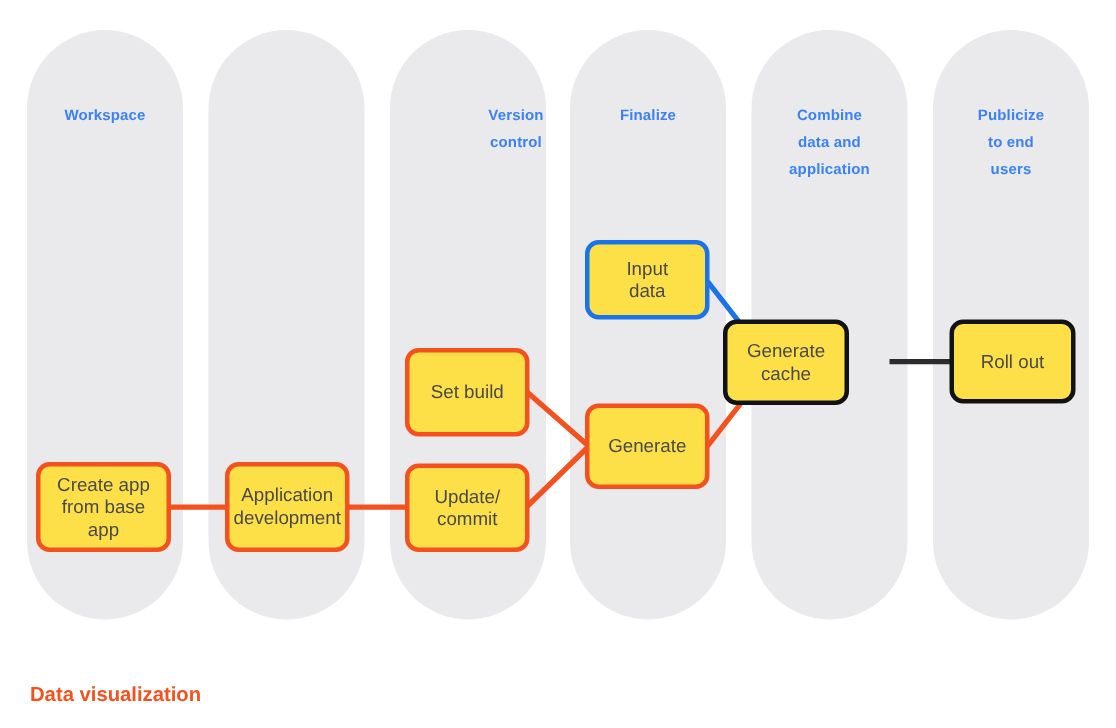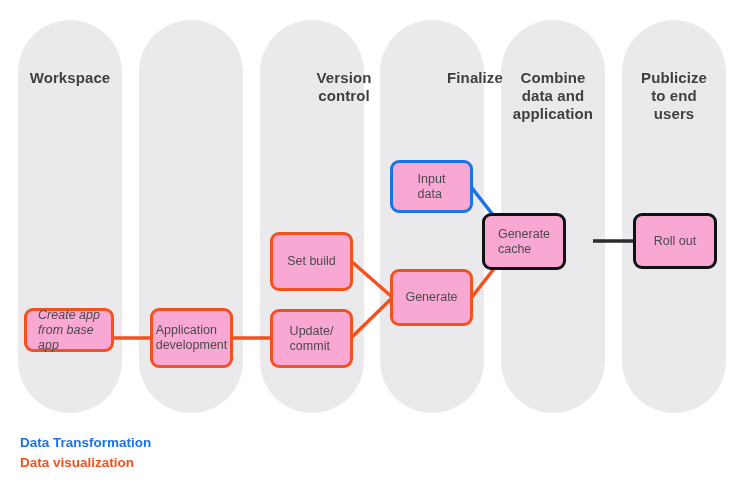--- a/index.html
+++ b/index.html
@@ -13,33 +13,33 @@
   #stage{position:absolute;left:0;top:0;width:744px;height:485px;}
   .lane{
     position:absolute;
     background:#eaeaec;
     border-radius:56px;
   }
   .lane-title{
     position:absolute;
     text-align:center;
     font-weight:bold;
-    font-size:15px;
+    font-size:10px;
     line-height:18px;
-    color:#404040;
+    color:#3b82f6;
     letter-spacing:0.1px;
   }
   .node{
     position:absolute;
-    background:#f9a8d4;
+    background:#fde047;
     border-radius:9px;
     display:flex;
     align-items:center;
     justify-content:center;
-    text-align:left;
+    text-align:center;
     font-size:12.5px;
     line-height:15px;
     color:#4a4a4c;
     box-sizing:border-box;
     z-index:3;
   }
   .node.orange{border:3px solid #f4511e;}
   .node.blue{border:3px solid #1a73e8;}
   .node.black{border:3px solid #111214;}
   svg.links{position:absolute;left:0;top:0;width:744px;height:485px;z-index:2;}
@@ -55,21 +55,21 @@
   <div class="lane" style="left:18px;top:20px;width:104px;height:393px;"></div>
   <div class="lane" style="left:139px;top:20px;width:104px;height:393px;"></div>
   <div class="lane" style="left:260px;top:20px;width:104px;height:393px;"></div>
   <div class="lane" style="left:380px;top:20px;width:104px;height:393px;"></div>
   <div class="lane" style="left:501px;top:20px;width:104px;height:393px;"></div>
   <div class="lane" style="left:622px;top:20px;width:104px;height:393px;"></div>
 
   <div class="lane-title" style="left:18px;top:69px;width:104px;">Workspace</div>
   <div class="lane-title" style="left:260px;top:69px;width:104px;white-space:pre-line;padding-left:32px;">Version
 control</div>
-  <div class="lane-title" style="left:380px;top:69px;width:104px;padding-left:43px;">Finalize</div>
+  <div class="lane-title" style="left:380px;top:69px;width:104px;">Finalize</div>
   <div class="lane-title" style="left:501px;top:69px;width:104px;white-space:pre-line;">Combine
 data and
 application</div>
   <div class="lane-title" style="left:622px;top:69px;width:104px;white-space:pre-line;">Publicize
 to end
 users</div>
 
   <svg class="links" viewBox="0 0 744 485">
 
     <line x1="114" y1="338" x2="152" y2="338" stroke="#f4511e" stroke-width="3.5" stroke-linecap="butt"></line>
@@ -80,21 +80,21 @@
 
     <line x1="351" y1="338" x2="392" y2="298" stroke="#f4511e" stroke-width="3.5" stroke-linecap="round"></line>
 
     <line x1="472" y1="297" x2="514" y2="243" stroke="#f4511e" stroke-width="3.5" stroke-linecap="round"></line>
 
     <line x1="472" y1="188" x2="514" y2="242" stroke="#1a73e8" stroke-width="3.5" stroke-linecap="round"></line>
 
     <line x1="593" y1="241" x2="636" y2="241" stroke="#2b2c2e" stroke-width="3.5" stroke-linecap="butt"></line>
   </svg>
 
-  <div class="node orange" style="left:24px;top:308px;width:90px;height:44px;white-space:pre-line;font-style:italic;">Create app
+  <div class="node orange" style="left:24px;top:308px;width:90px;height:60px;white-space:pre-line;">Create app
 from base
 app</div>
 
   <div class="node orange" style="left:150px;top:308px;width:83px;height:60px;white-space:pre-line;">Application
 development</div>
 
   <div class="node orange" style="left:270px;top:232px;width:83px;height:59px;white-space:pre-line;">Set build</div>
 
   <div class="node orange" style="left:270px;top:309px;width:83px;height:59px;white-space:pre-line;">Update/
 commit</div>
@@ -102,16 +102,15 @@
   <div class="node blue" style="left:390px;top:160px;width:83px;height:53px;white-space:pre-line;">Input
 data</div>
 
   <div class="node orange" style="left:390px;top:269px;width:83px;height:57px;white-space:pre-line;">Generate</div>
 
   <div class="node black" style="left:482px;top:213px;width:84px;height:57px;white-space:pre-line;">Generate
 cache</div>
 
   <div class="node black" style="left:633px;top:213px;width:84px;height:56px;white-space:pre-line;">Roll out</div>
 
-  <div class="legend t" style="left:20px;top:433px;">Data Transformation</div>
   <div class="legend v" style="left:20px;top:453px;">Data visualization</div>
 
 </div>
 
 </body></html>

